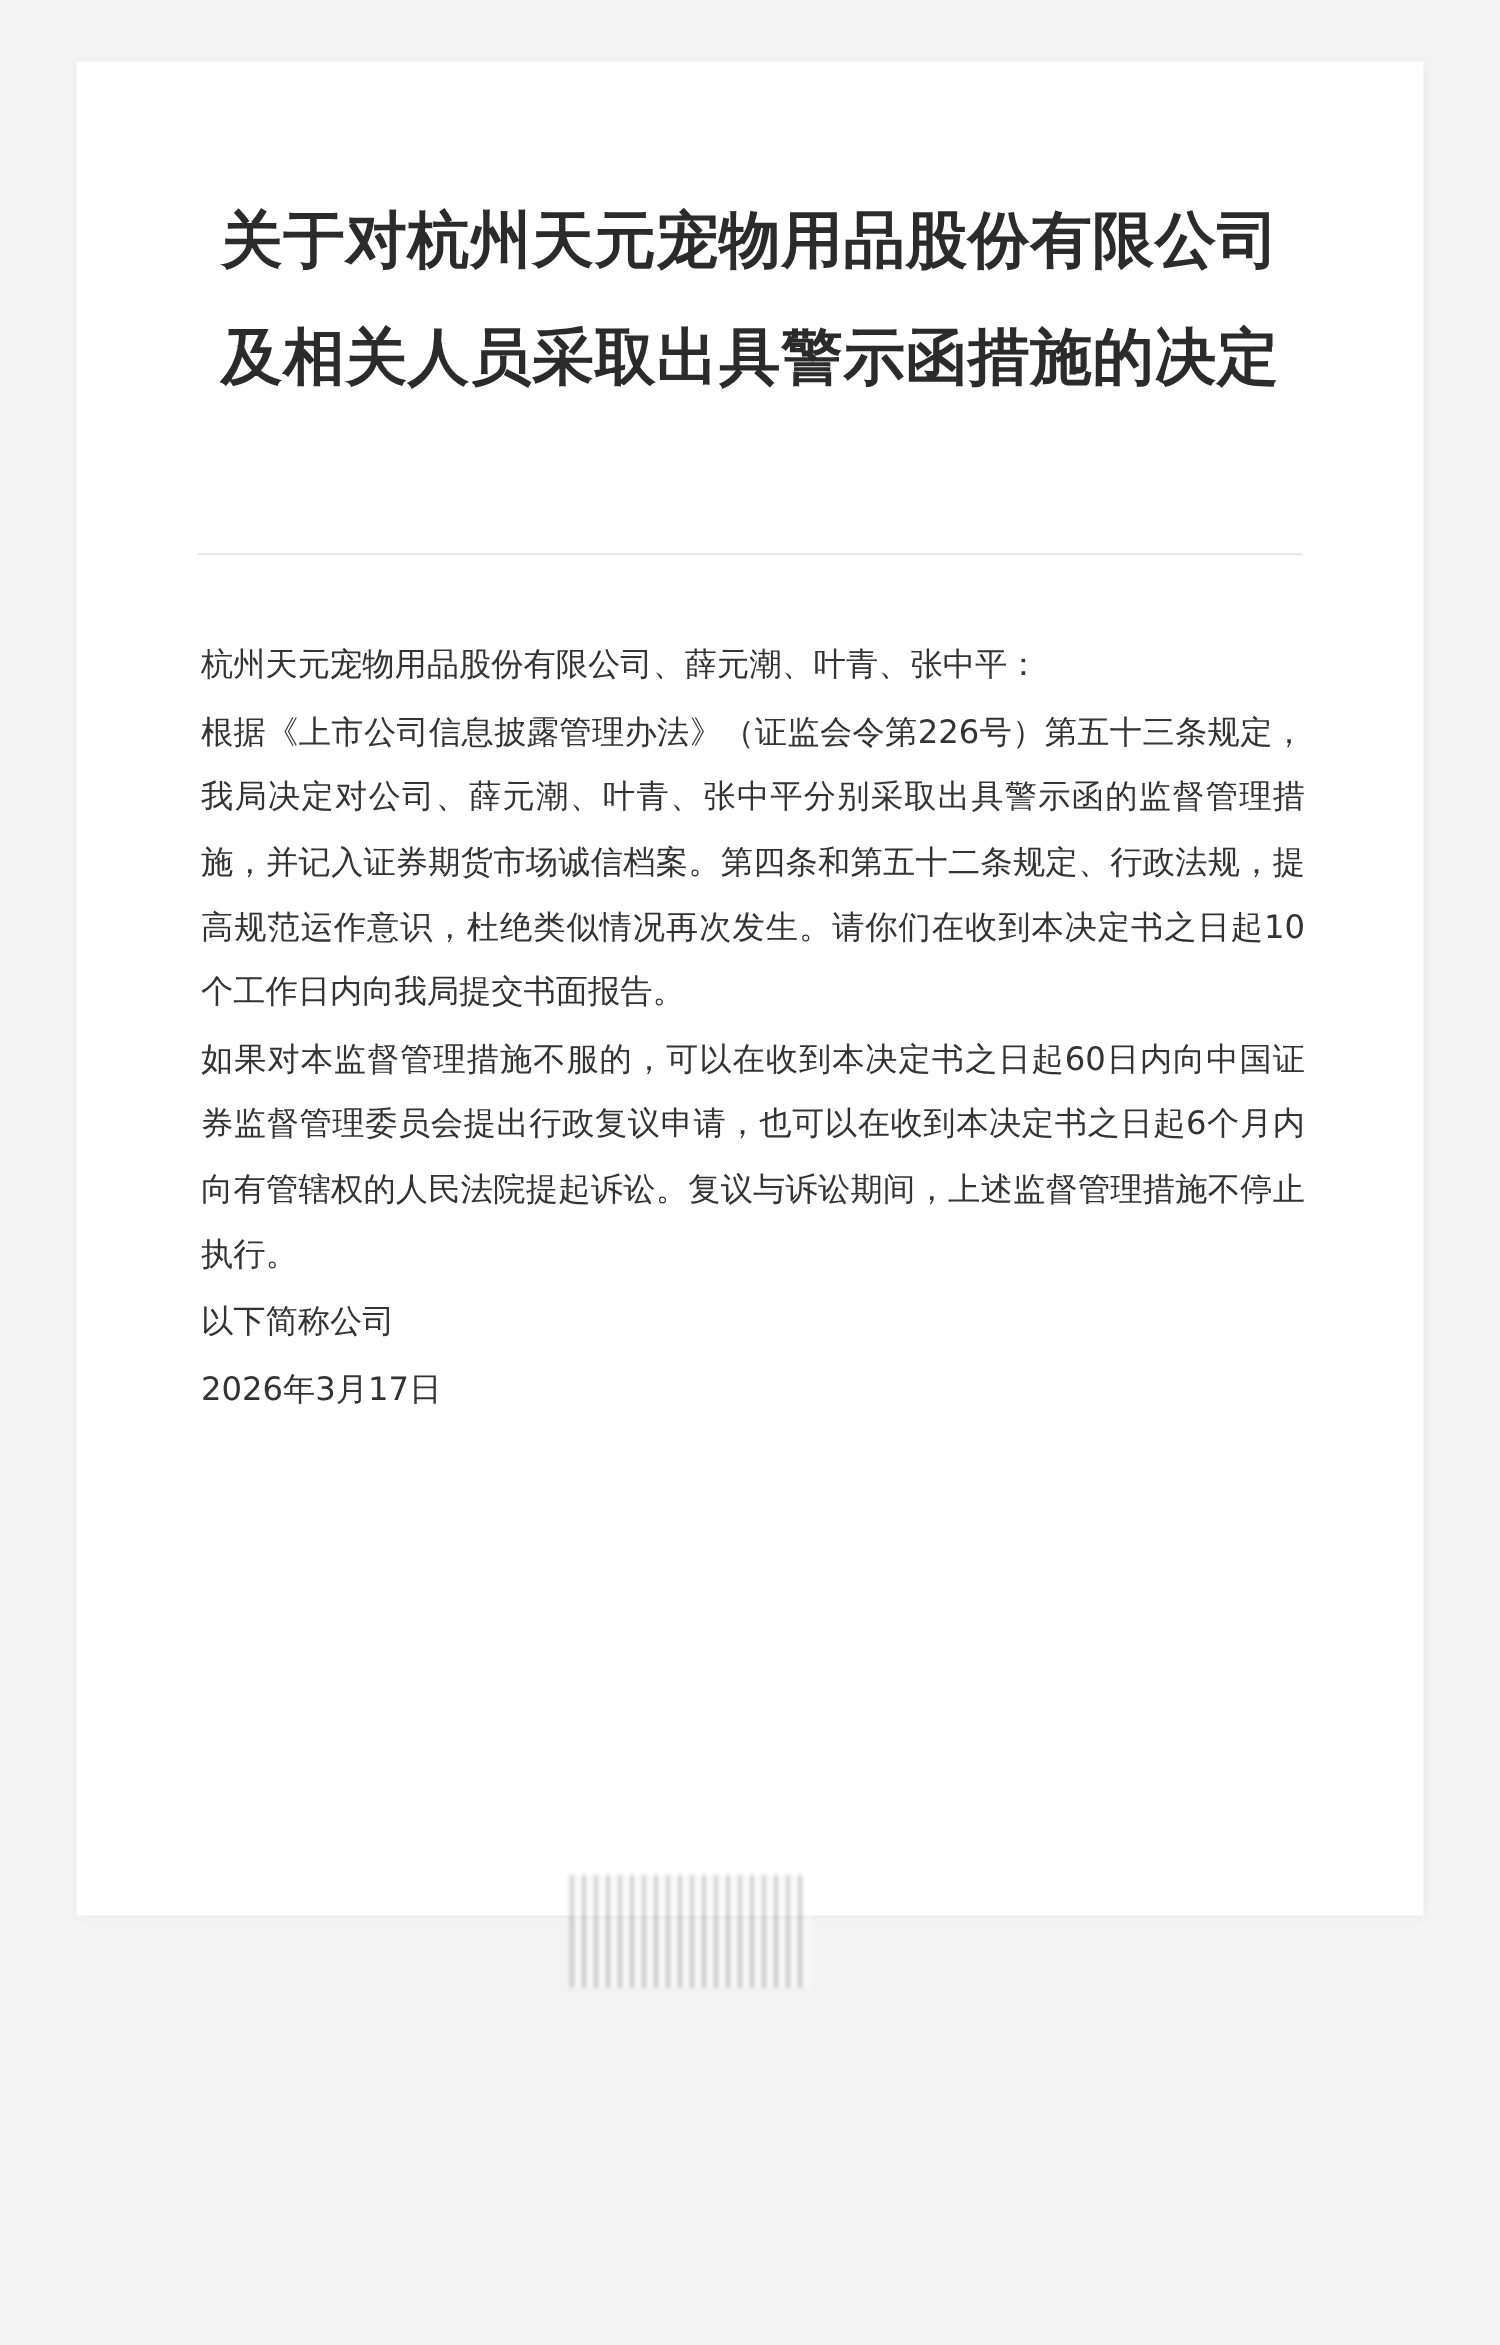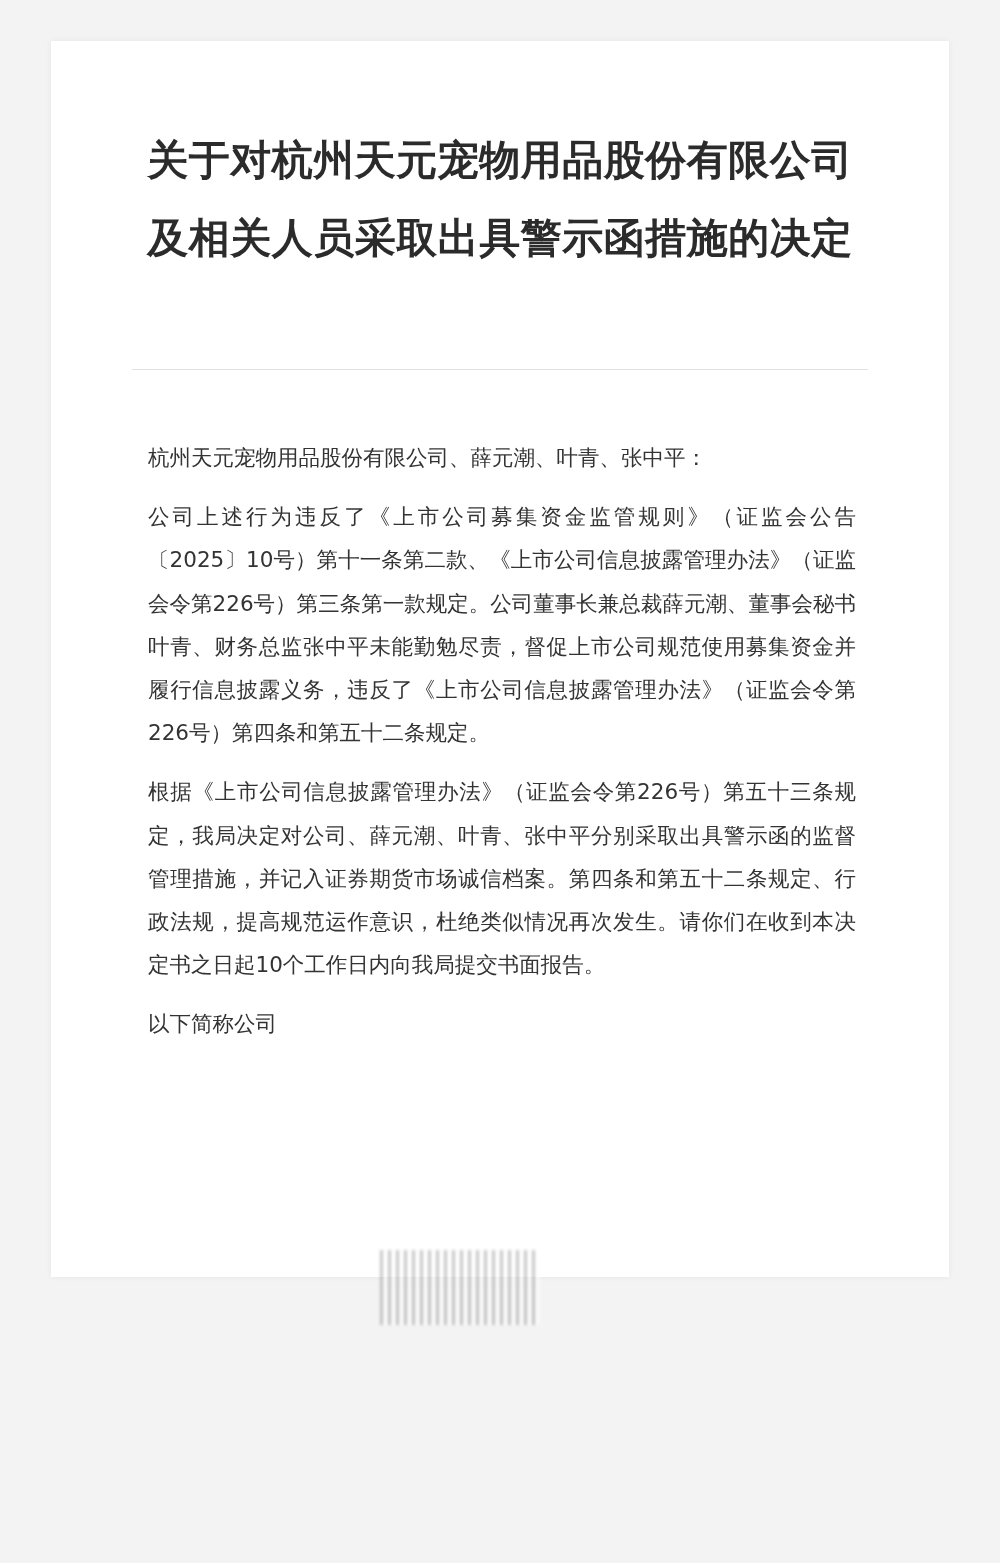--- a/index.html
+++ b/index.html
@@ -37,38 +37,39 @@
     background: #e2e2e2;
   }
   .body {
     position: absolute;
     left: 81px; top: 379px;
     width: 740px;
     font-size: 21.5px;
     line-height: 43.2px;
     color: #333333;
   }
-  .body p { margin: 16px; text-align: justify; }
+  .body p { margin: 2px; text-align: justify; }
   .watermark {
     position: absolute;
     left: 380px; top: 1250px;
     width: 160px; height: 75px;
     background: repeating-linear-gradient(90deg,
       rgba(120,120,120,0.55) 0px, rgba(120,120,120,0.55) 3px,
       rgba(255,255,255,0.7) 3px, rgba(255,255,255,0.7) 8px);
     filter: blur(1.5px);
     opacity: 0.75;
   }
 </style>
 </head>
 <body>
 
 <div class="card">
   <h1 class="title">关于对杭州天元宠物用品股份有限公司及相关人员采取出具警示函措施的决定</h1>
   <div class="divider"></div>
   <div class="body">
     <p>杭州天元宠物用品股份有限公司、薛元潮、叶青、张中平：</p>
-    <p>公司上述行为违反了《上市公司募集资金监管规则》（证监会公告〔2025〕10号）第十一条第二款、《上市公司信息披露管理办法》（证监会令第226号）第三条第一款规定。公司董事长兼总裁薛元潮、董事会秘书叶青、财务总监张中平未能勤勉尽责，督促上市公司规范使用募集资金并履行信息披露义务，违反了《上市公司信息披露管理办法》（证监会令第226号）第四条和第五十二条规定。</p>
     <p>根据《上市公司信息披露管理办法》（证监会令第226号）第五十三条规定，我局决定对公司、薛元潮、叶青、张中平分别采取出具警示函的监督管理措施，并记入证券期货市场诚信档案。第四条和第五十二条规定、行政法规，提高规范运作意识，杜绝类似情况再次发生。请你们在收到本决定书之日起10个工作日内向我局提交书面报告。</p>
+    <p>如果对本监督管理措施不服的，可以在收到本决定书之日起60日内向中国证券监督管理委员会提出行政复议申请，也可以在收到本决定书之日起6个月内向有管辖权的人民法院提起诉讼。复议与诉讼期间，上述监督管理措施不停止执行。</p>
     <p>以下简称公司</p>
+    <p>2026年3月17日</p>
   </div>
 </div>
 <div class="watermark"></div>
 
 </body></html>

